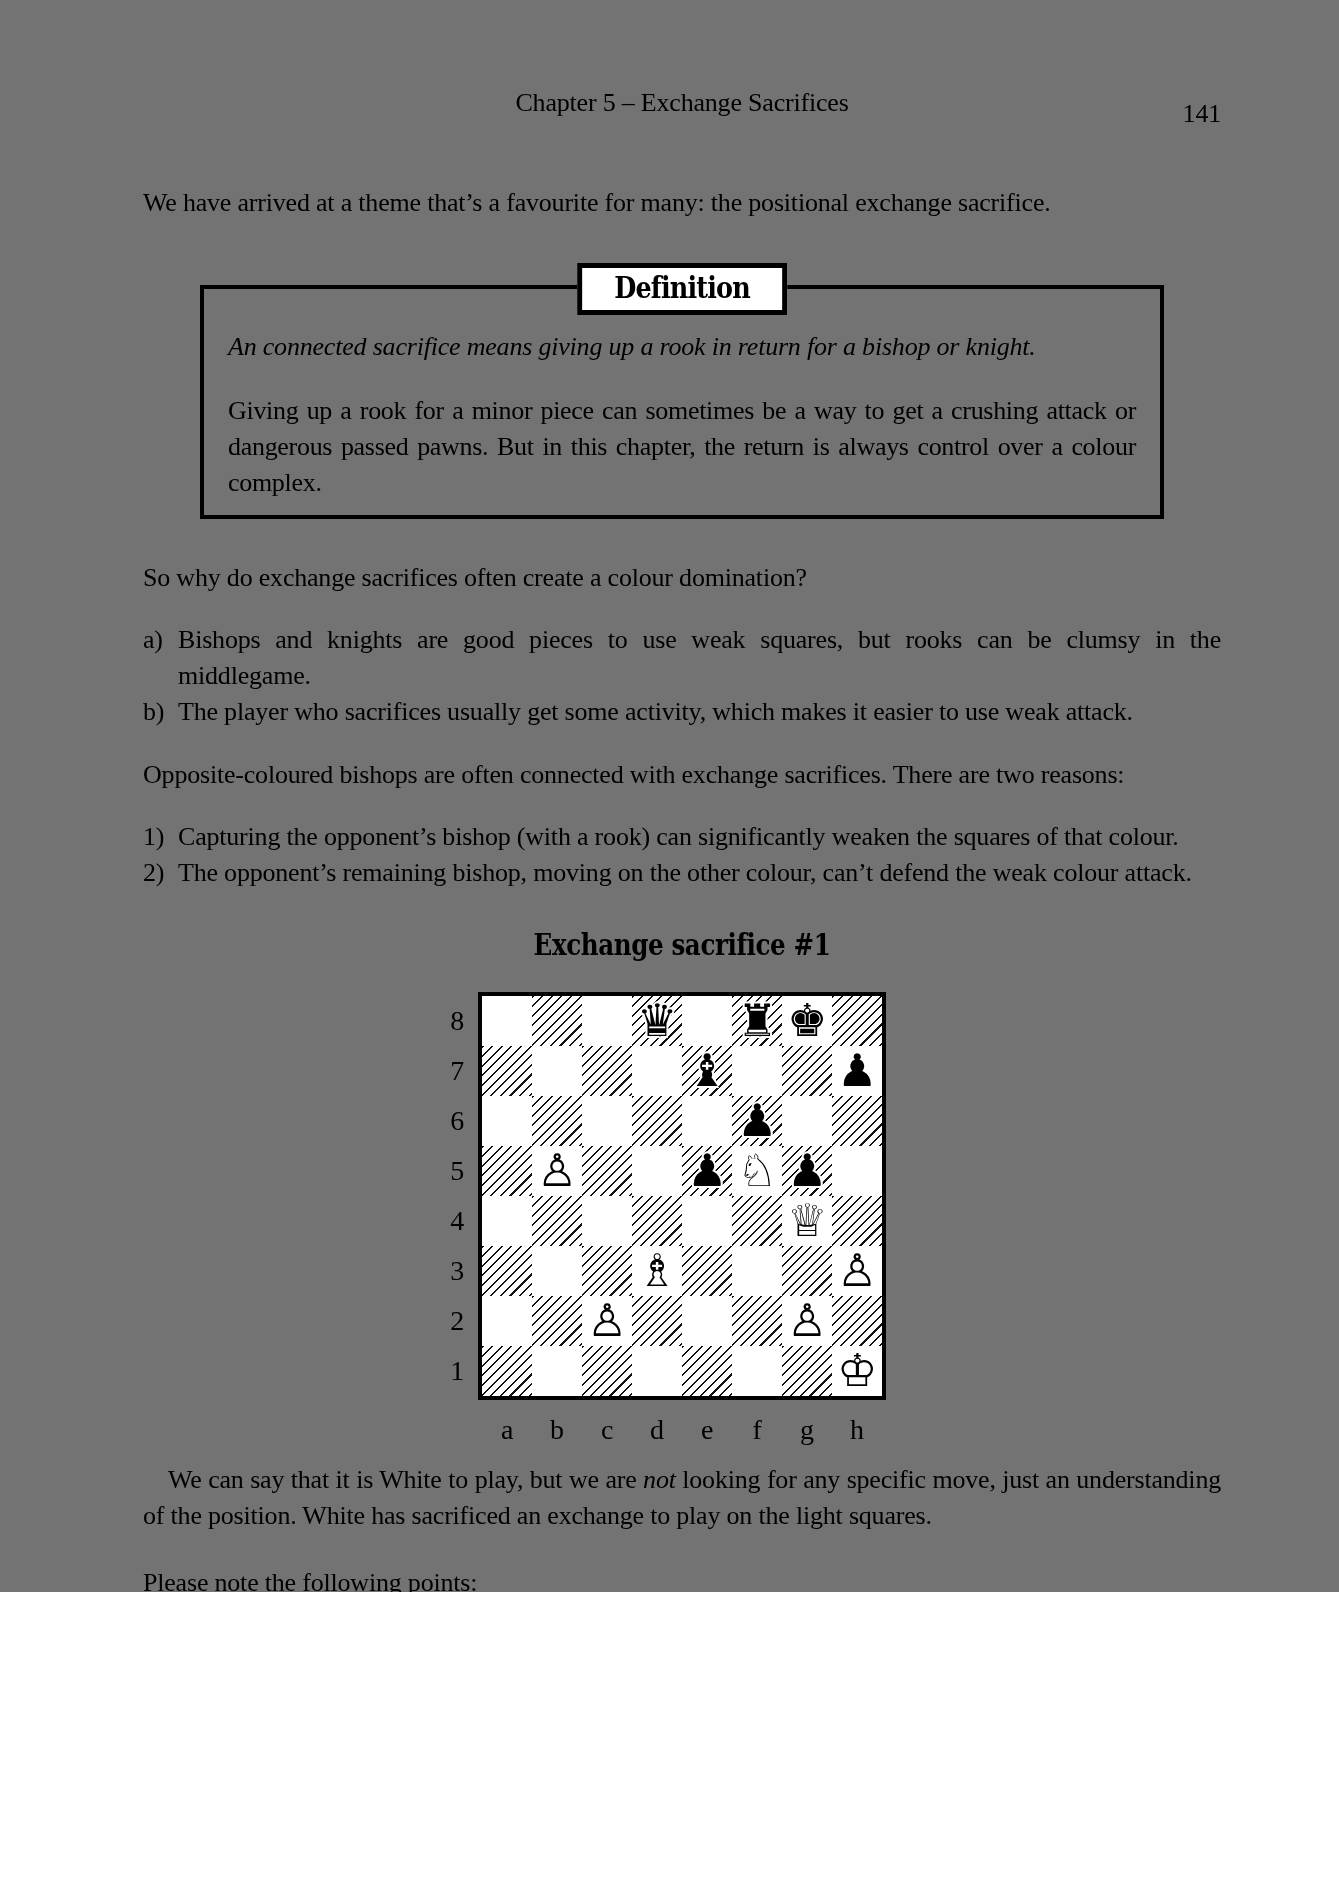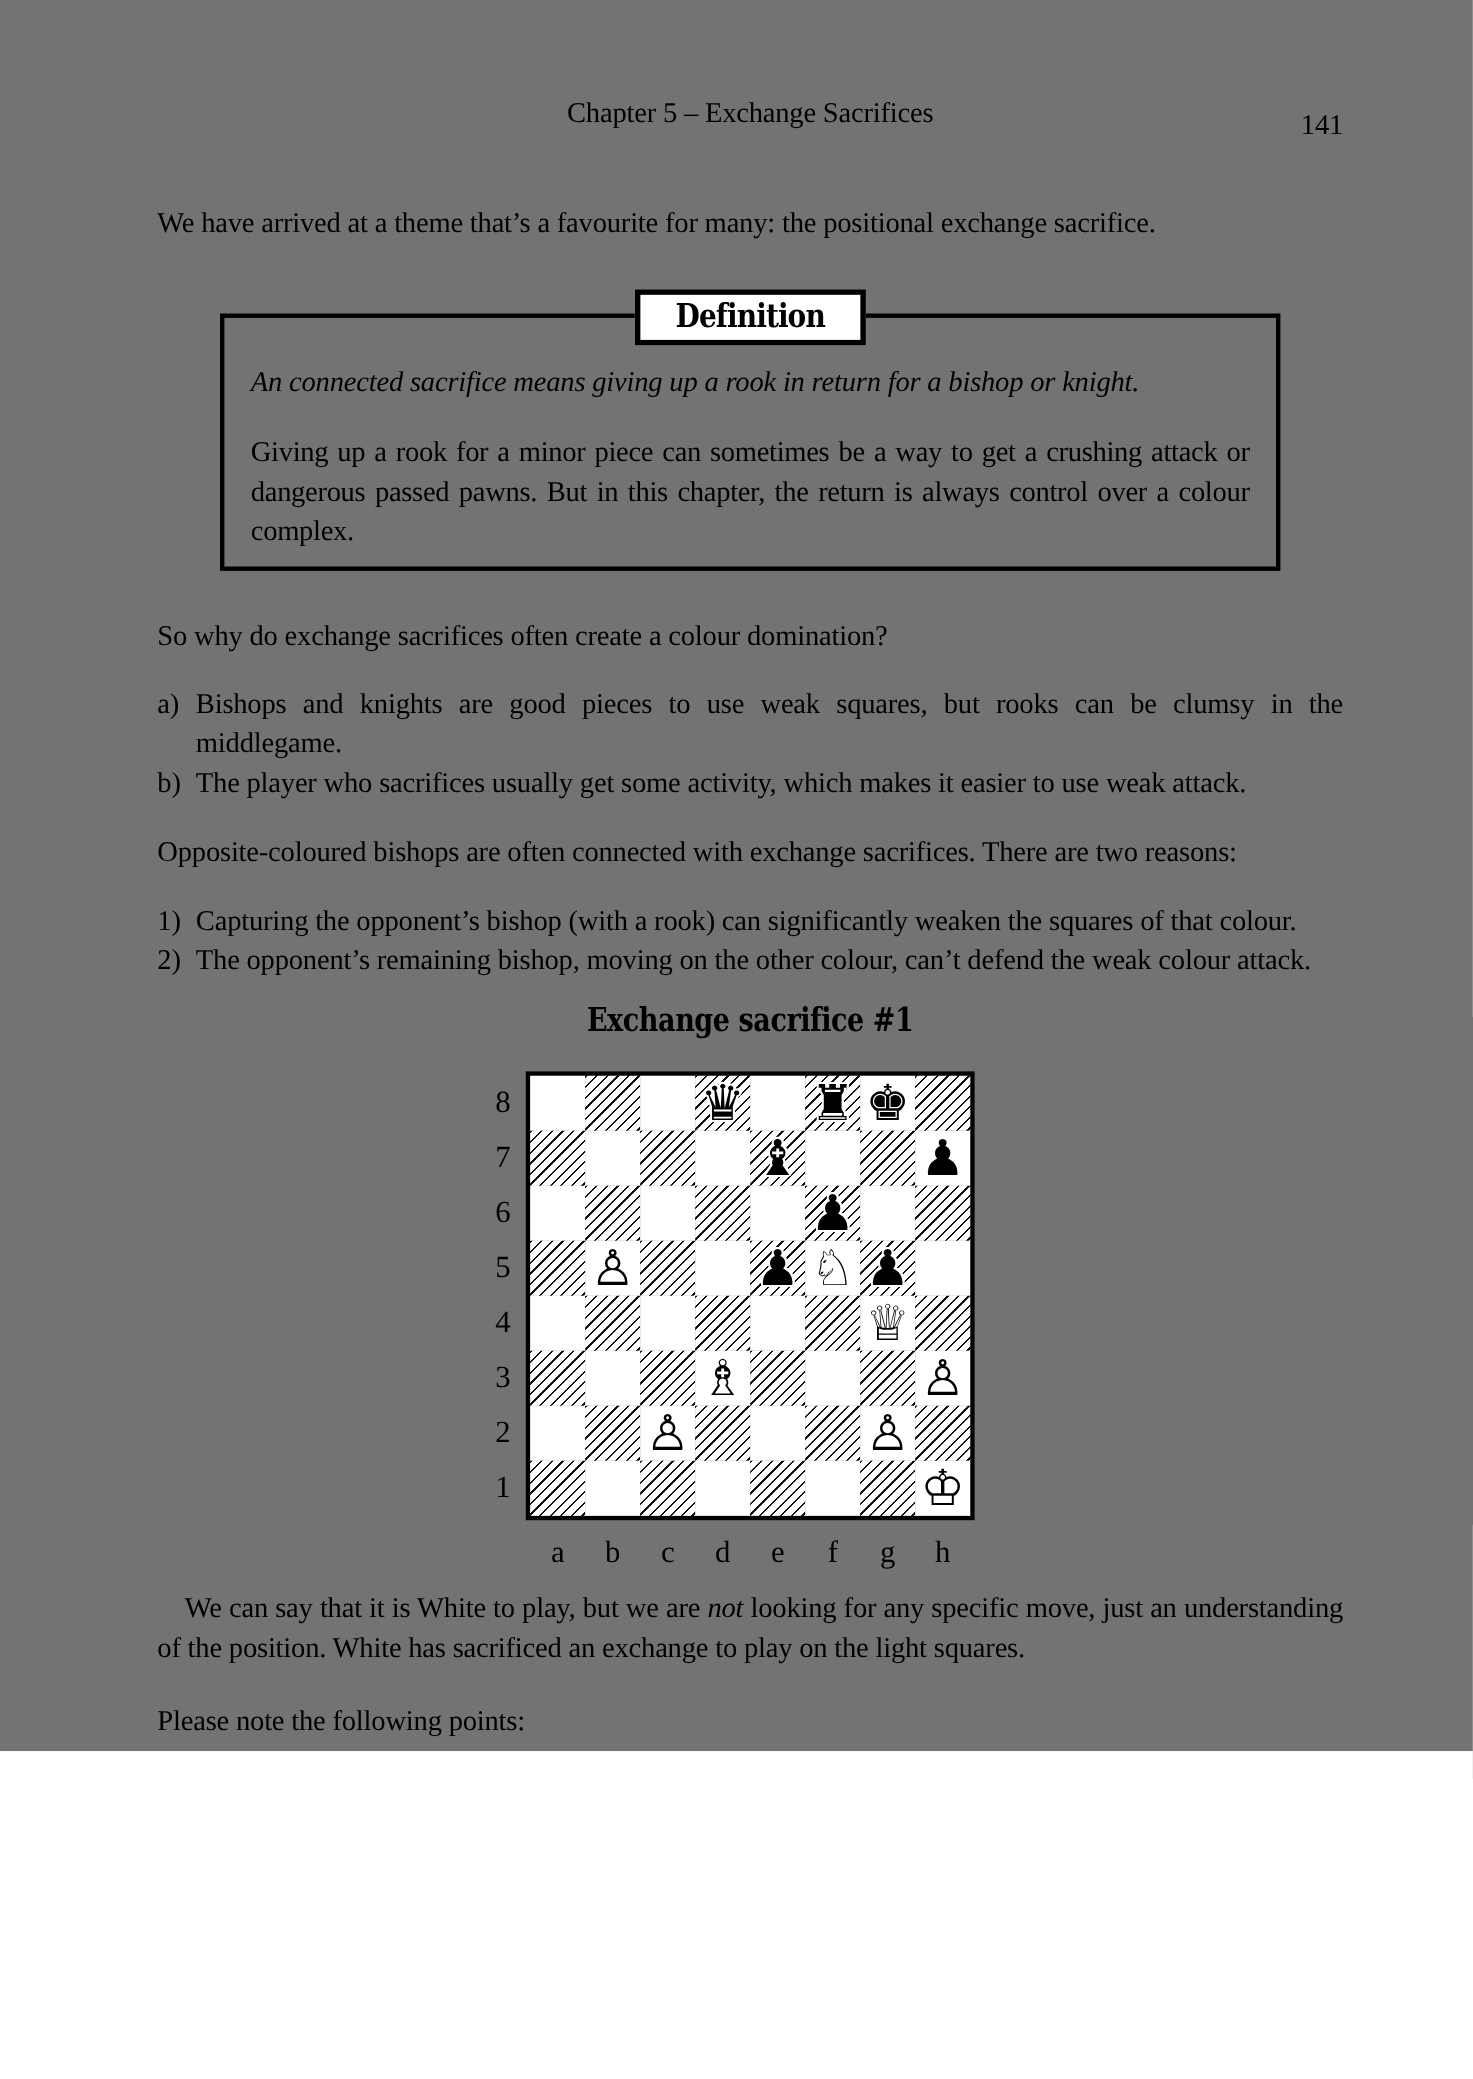--- a/index.html
+++ b/index.html
@@ -44,21 +44,21 @@
 
   .question { margin-top:41px; }
 
   .list { margin-top:26px; }
   .hang { position:relative; padding-left:35px; text-align:justify; }
   .hang .marker { position:absolute; left:0; top:0; }
 
   .opposite { margin-top:27px; }
 
   
-  .diagram-title { margin-top:17px; text-align:center; line-height:40px; }
+  .diagram-title { margin-top:34px; text-align:center; line-height:40px; }
   .diagram-title-text {
     display:inline-block;
     font-family:"DejaVu Serif", serif; font-weight:bold;
     font-size:30px; letter-spacing:-0.5px;
     transform:scaleX(0.82); transform-origin:center;
   }
   .board-area { position:relative; width:408px; margin:25px auto 0 auto; }
   .board {
     width:400px; height:400px;
     border:4px solid #000;

